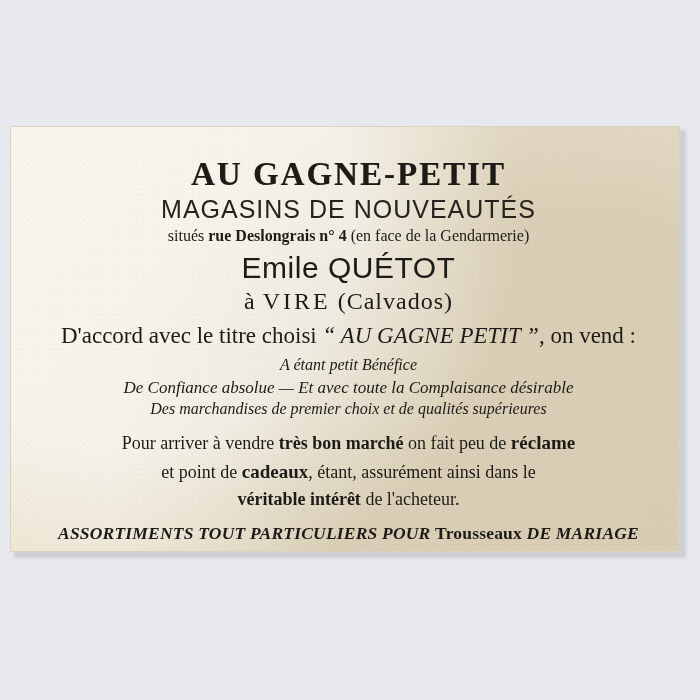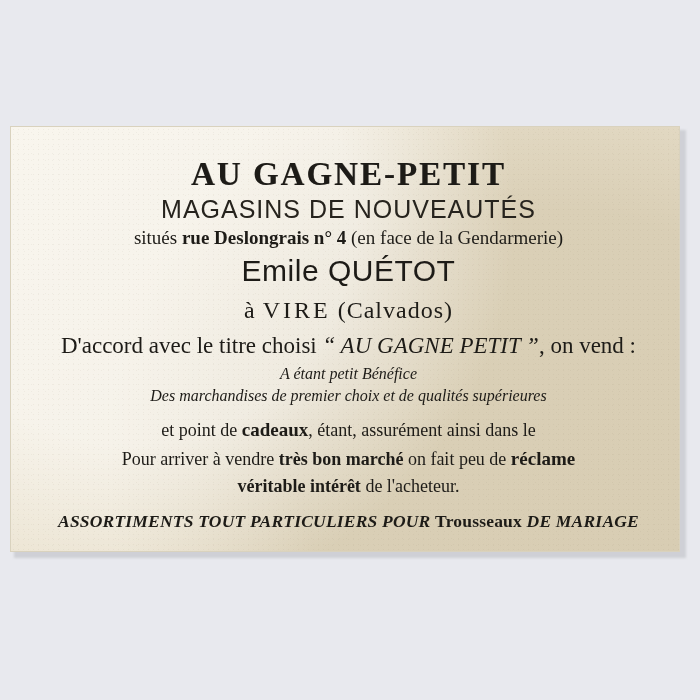--- a/index.html
+++ b/index.html
@@ -73,33 +73,33 @@
   .l-sub {
     font-family: "Liberation Sans", sans-serif;
     font-weight: normal;
     font-size: 25px;
     letter-spacing: 1px;
     line-height: 1.1;
     margin-bottom: 4px;
     color: #26231d;
   }
   .l-addr {
-    font-size: 19px;
+    font-size: 16px;
     line-height: 1.15;
     margin-bottom: 5px;
   }
   .l-addr .bold {
     font-weight: bold;
   }
   .l-name {
     font-family: "Liberation Sans", sans-serif;
     font-size: 30px;
     line-height: 1.1;
     letter-spacing: .5px;
-    margin-bottom: 10px;
+    margin-bottom: 4px;
     text-align: center;
   }
   .l-city {
     font-family: "Liberation Serif", serif;
     font-size: 24px;
     line-height: 1.15;
     letter-spacing: 1px;
     margin-bottom: 7px;
   }
   .l-city .sp { letter-spacing: 3px; }
@@ -169,29 +169,30 @@
       <div class="l-city">
         <span>à </span><span class="sp">VIRE</span> <span>(Calvados)</span>
       </div>
 
       <div class="l-accord">
         <span>D'accord avec le titre choisi </span><i>“ AU GAGNE PETIT ”</i><span>, on vend :</span>
       </div>
 
       <div class="l-benef">A étant petit Bénéfice</div>
 
+      <div class="l-conf">De Confiance absolue   —   Et avec toute la Complaisance désirable</div>
 
       <div class="l-march">Des marchandises de premier choix et de qualités supérieures</div>
+
+      <div class="para">
+        <span>Pour arriver à vendre </span><span class="b">très bon marché</span><span> on fait peu de </span><span class="b-lg">réclame</span>
+      </div>
 
       <div class="para">
         <span>et point de </span><span class="b-lg">cadeaux</span><span>, étant, assurément ainsi dans le</span>
-      </div>
-
-      <div class="para">
-        <span>Pour arriver à vendre </span><span class="b">très bon marché</span><span> on fait peu de </span><span class="b-lg">réclame</span>
       </div>
 
       <div class="para">
         <span class="b">véritable intérêt</span><span> de l'acheteur.</span>
       </div>
 
       <div class="l-assort">
         <span>ASSORTIMENTS TOUT PARTICULIERS POUR </span><span class="up">Trousseaux</span><span> DE MARIAGE</span>
       </div>
 

